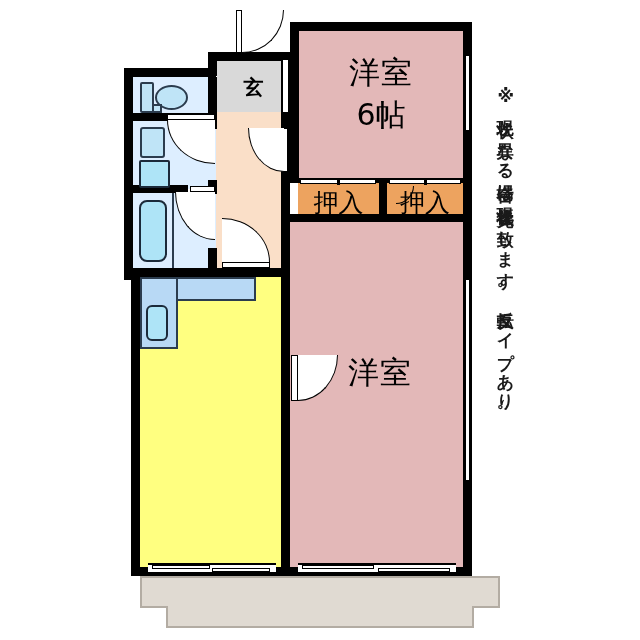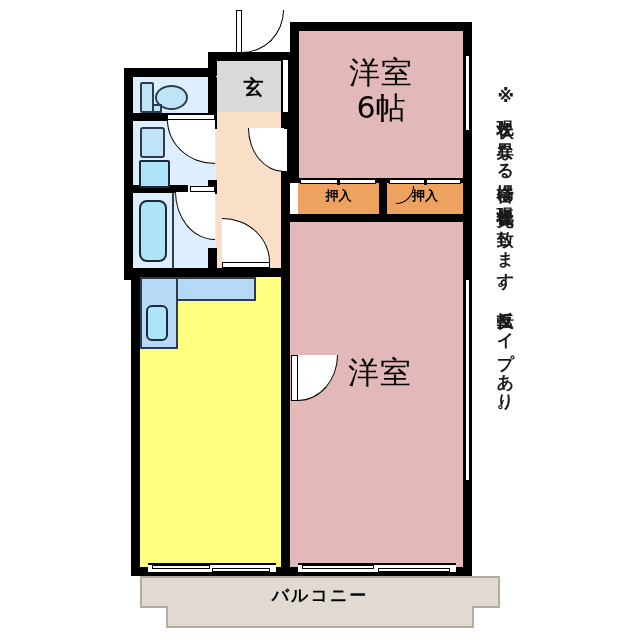--- a/index.html
+++ b/index.html
@@ -73,21 +73,21 @@
     color: #000000;
     text-align: center;
     line-height: 1.12;
     white-space: pre-line;
     font-weight: 400;
   }
   .label-room-main { font-size: 31px; letter-spacing: 1px; }
   .label-room-sub  { font-size: 30px; letter-spacing: 0px; }
   .label-ldk-main  { font-size: 33px; letter-spacing: 2px; }
   .label-ldk-sub   { font-size: 31px; }
-  .label-small     { font-size: 13px; font-weight: 700; }
+  .label-small     { font-size: 25px; font-weight: 400; }
   .label-genkan    { font-size: 20px; font-weight: 600; }
   .label-balcony   { font-size: 17px; font-weight: 600; letter-spacing: 2px; }
 
   
   .note-vertical {
     writing-mode: vertical-rl;
     text-orientation: upright;
     font-size: 17px;
     line-height: 1.52;
     letter-spacing: 1px;
@@ -96,21 +96,20 @@
     white-space: nowrap;
   }
 </style>
 </head>
 <body>
 
 <div id="plan-root">
 
   <div class="abs balcony-fill" style="left:140px; top:576px; width:360px; height:32px; border:2px solid #b3aca3;"></div>
   <div class="abs balcony-fill" style="left:166px; top:606px; width:308px; height:22px; border:2px solid #b3aca3; border-top:none;"></div>
-  <div class="abs label label-balcony" style="left:220px; top:586px; width:200px;">バルコニー</div>
 
   <div class="abs wall" style="left:124px; top:68px; width:9px; height:212px;"></div>
 
   <div class="abs wall" style="left:131px; top:272px; width:9px; height:304px;"></div>
 
   <div class="abs wall" style="left:124px; top:68px; width:92px; height:9px;"></div>
 
   <div class="abs wall" style="left:208px; top:52px; width:90px; height:9px;"></div>
 
   <div class="abs wall" style="left:208px; top:52px; width:9px; height:24px;"></div>
@@ -216,21 +215,21 @@
   <div class="abs window-band" style="left:148px; top:563px; width:128px; height:11px;"></div>
   <div class="abs window-rail" style="left:152px; top:565px; width:58px; height:4px;"></div>
   <div class="abs window-rail" style="left:212px; top:568px; width:58px; height:4px;"></div>
 
   <div class="abs window-band" style="left:298px; top:563px; width:158px; height:11px;"></div>
   <div class="abs window-rail" style="left:302px; top:565px; width:72px; height:4px;"></div>
   <div class="abs window-rail" style="left:378px; top:568px; width:72px; height:4px;"></div>
 
   <div class="abs" style="left:299px; top:55px; width:164px;">
     <div class="label label-room-main">洋室</div>
-    <div class="label label-room-sub" style="margin-top:1px;">6帖</div>
+    <div class="label label-room-sub" style="margin-top:8px;">6帖</div>
   </div>
 
   <div class="abs" style="left:295px; top:355px; width:170px;">
     <div class="label label-room-main">洋室</div>
   </div>
 
   <div class="abs" style="left:142px; top:387px; width:140px;">
   </div>
 
   <div class="abs label label-genkan" style="left:217px; top:76px; width:73px;">玄</div>

